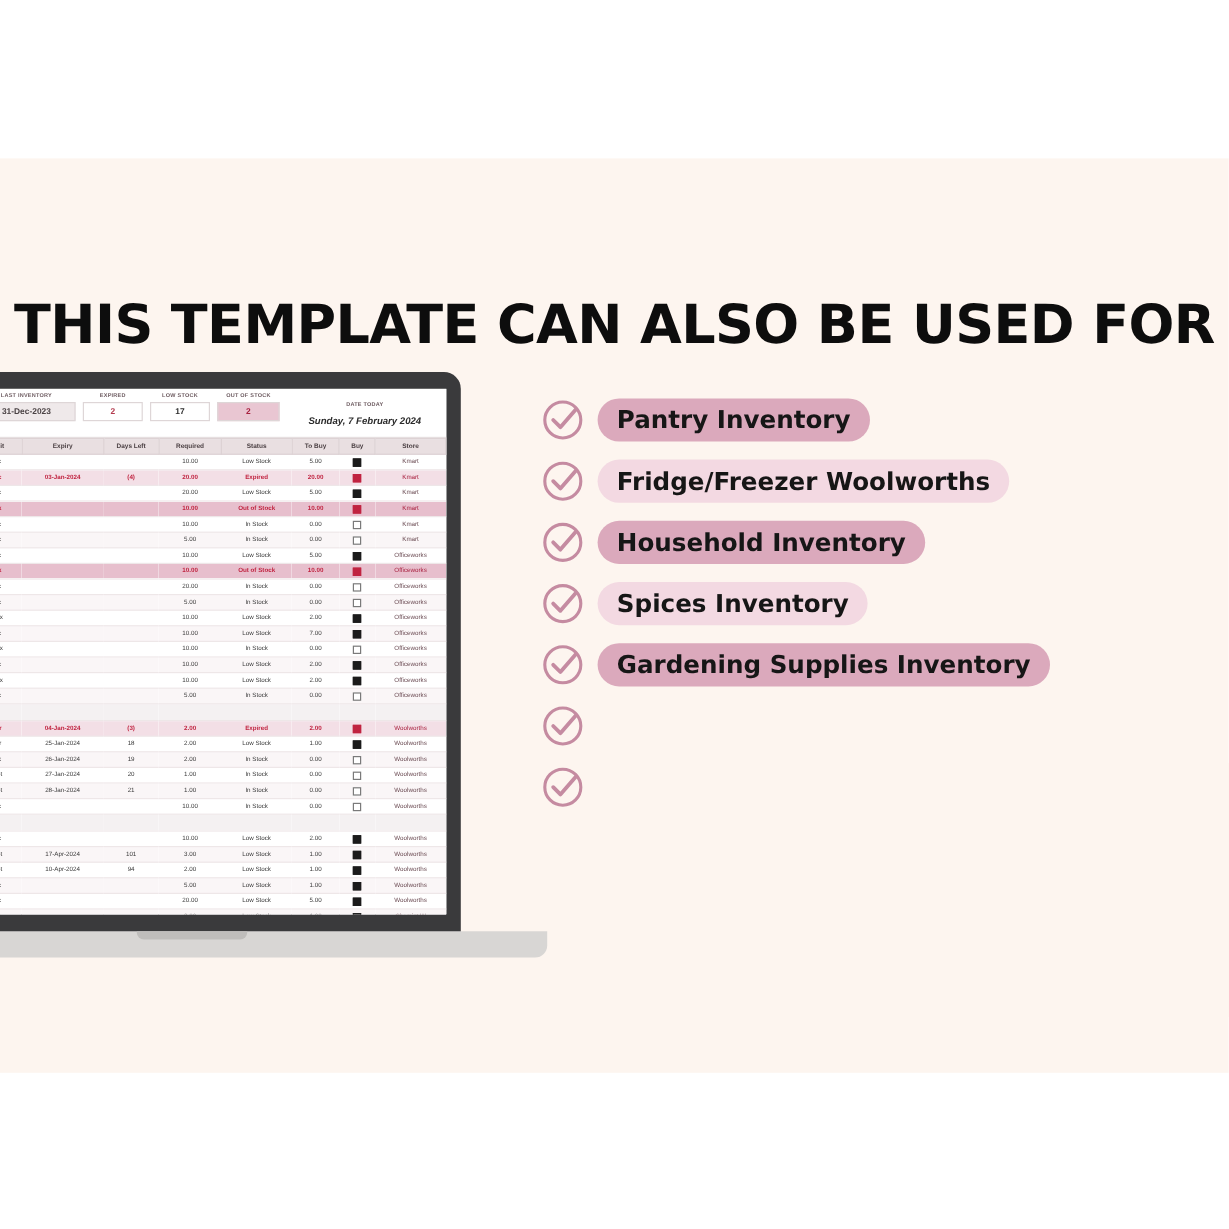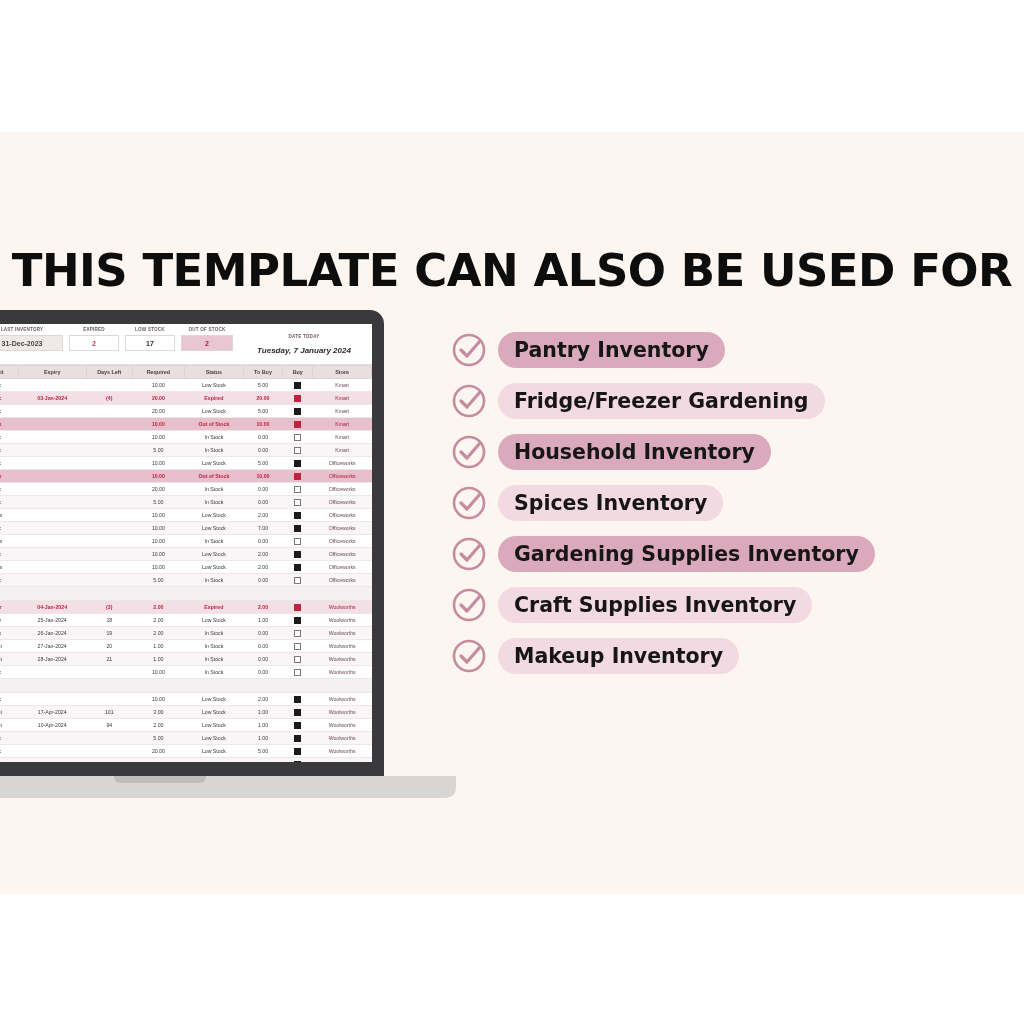--- a/index.html
+++ b/index.html
@@ -235,21 +235,21 @@
               <div class="sum-cell c-low">
                 <div class="lbl">LOW STOCK</div>
                 <div class="val low">17</div>
               </div>
               <div class="sum-cell c-out">
                 <div class="lbl">OUT OF STOCK</div>
                 <div class="val out">2</div>
               </div>
               <div class="sum-cell c-date">
                 <div class="lbl">DATE TODAY</div>
-                <div class="val date">Tuesday, 7 January 2024</div>
+                <div class="val date">Sunday, 7 February 2024</div>
               </div>
             </div>
           <table class="grid">
             <thead>
                 <tr id="grid-head">
                   <th style="width: 11%;">Unit</th>
                   <th style="width: 20%;">Expiry</th>
                   <th style="width: 13%;">Days Left</th>
                   <th style="width: 15%;">Required</th>
                   <th style="width: 17%;">Status</th>
@@ -578,21 +578,21 @@
         </div>
         <div class="pill" style="background: rgb(219, 169, 188);">Pantry Inventory</div>
       </div>
       <div class="row">
         <div class="check">
           <svg width="38" height="38" viewBox="0 0 38 38">
             <circle cx="19" cy="19" r="15" fill="none" stroke="#c58ba1" stroke-width="2.6"></circle>
             <path d="M11 19 L17 25 L30 10" fill="none" stroke="#c58ba1" stroke-width="3.2" stroke-linecap="round" stroke-linejoin="round"></path>
           </svg>
         </div>
-        <div class="pill" style="background: rgb(243, 217, 226);">Fridge/Freezer Gardening</div>
+        <div class="pill" style="background: rgb(243, 217, 226);">Fridge/Freezer Woolworths</div>
       </div>
       <div class="row">
         <div class="check">
           <svg width="38" height="38" viewBox="0 0 38 38">
             <circle cx="19" cy="19" r="15" fill="none" stroke="#c58ba1" stroke-width="2.6"></circle>
             <path d="M11 19 L17 25 L30 10" fill="none" stroke="#c58ba1" stroke-width="3.2" stroke-linecap="round" stroke-linejoin="round"></path>
           </svg>
         </div>
         <div class="pill" style="background: rgb(219, 169, 188);">Household Inventory</div>
       </div>
@@ -614,26 +614,24 @@
         </div>
         <div class="pill" style="background: rgb(219, 169, 188);">Gardening Supplies Inventory</div>
       </div>
       <div class="row">
         <div class="check">
           <svg width="38" height="38" viewBox="0 0 38 38">
             <circle cx="19" cy="19" r="15" fill="none" stroke="#c58ba1" stroke-width="2.6"></circle>
             <path d="M11 19 L17 25 L30 10" fill="none" stroke="#c58ba1" stroke-width="3.2" stroke-linecap="round" stroke-linejoin="round"></path>
           </svg>
         </div>
-        <div class="pill" style="background: rgb(243, 217, 226);">Craft Supplies Inventory</div>
       </div>
       <div class="row">
         <div class="check">
           <svg width="38" height="38" viewBox="0 0 38 38">
             <circle cx="19" cy="19" r="15" fill="none" stroke="#c58ba1" stroke-width="2.6"></circle>
             <path d="M11 19 L17 25 L30 10" fill="none" stroke="#c58ba1" stroke-width="3.2" stroke-linecap="round" stroke-linejoin="round"></path>
           </svg>
         </div>
-        <div class="pill" style="background: rgb(243, 217, 226);">Makeup Inventory</div>
       </div>
     </div>
 
 </div>
 
 </body></html>

